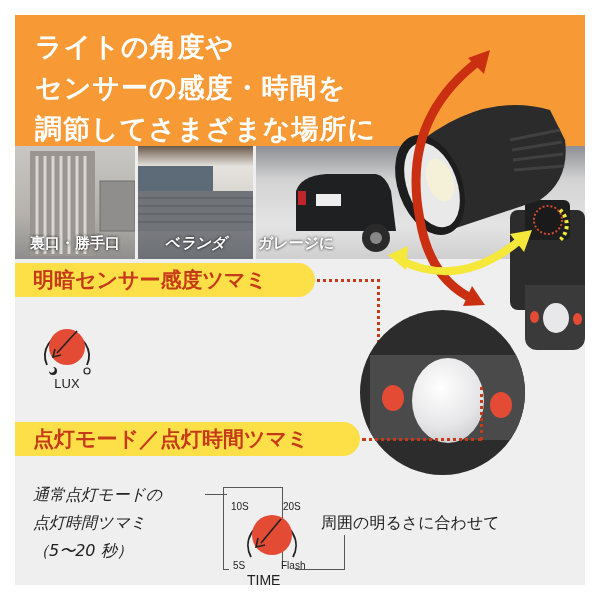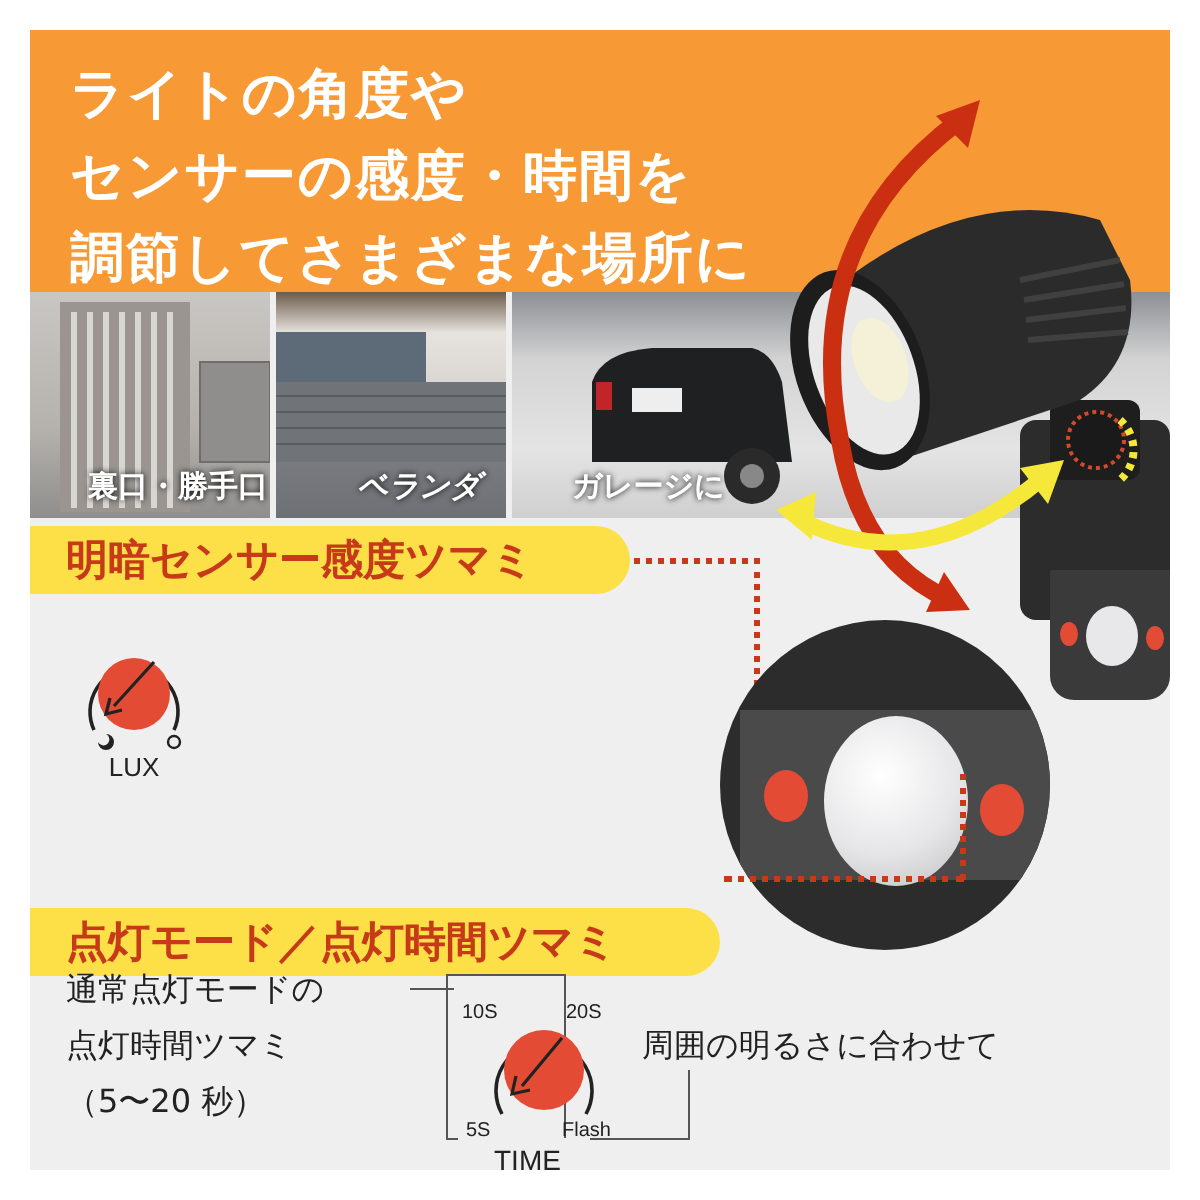--- a/index.html
+++ b/index.html
@@ -3,21 +3,21 @@
 <meta charset="utf-8">
 <style>
   * { box-sizing: border-box; margin: 0; padding: 0; }
   html, body { width: 600px; height: 600px; background: #ffffff; overflow: hidden; }
   body { font-family: "DejaVu Sans", sans-serif; position: relative; }
   .panel { position: absolute; left: 15px; top: 15px; width: 570px; height: 570px; background: #efefef; overflow: hidden; }
   .banner { position: absolute; left: 0; top: 0; width: 570px; height: 131px; background: #f79a35; }
   .banner-line { position: absolute; left: 20px; color: #ffffff; font-weight: bold; font-size: 27px; letter-spacing: 1px; white-space: nowrap; }
   .photos { position: absolute; left: 0; top: 131px; width: 570px; height: 113px; }
   .photo { position: absolute; top: 0; height: 113px; overflow: hidden; }
-  .photo-label { position: absolute; bottom: 6px; left: 0; right: 0; text-align: center; color: #fff; font-size: 15px; font-weight: bold; text-shadow: 0 0 3px #000; white-space: nowrap; margin-left: 28px; }
+  .photo-label { position: absolute; bottom: 6px; left: 0; right: 0; text-align: center; color: #fff; font-size: 15px; font-weight: bold; text-shadow: 0 0 3px #000; white-space: nowrap; }
   .pill { position: absolute; left: 0; height: 34px; background: #fde047; border-radius: 0 17px 17px 0; color: #c63a1a; font-weight: bold; font-size: 21px; padding-left: 18px; line-height: 34px; white-space: nowrap; }
   .body-text { position: absolute; color: #222; font-size: 16px; line-height: 28px; white-space: nowrap; }
   .dotline { position: absolute; border-color: #c63a1a; border-style: dotted; }
   .knob { position: absolute; background: #e34b35; border-radius: 50%; }
   .tick-label { position: absolute; font-size: 10px; color: #222; font-family: "Liberation Sans", sans-serif; }
   .bracket { position: absolute; border-color: #555; border-style: solid; }
 </style>
 </head>
 <body>
 
@@ -118,25 +118,25 @@
     <div class="knob" style="left:130px;top:82px;width:22px;height:26px;"></div>
   </div>
   <div class="dotline" style="left:365px;top:352px;width:0;height:0;border-width:0;"></div>
 
   <div style="position:absolute;left:510px;top:270px;width:60px;height:65px;background:#3a3a3b;border-radius:0 0 12px 12px;">
     <div style="position:absolute;left:18px;top:18px;width:26px;height:30px;border-radius:50%;background:#e8e8ea;"></div>
     <div class="knob" style="left:5px;top:26px;width:9px;height:12px;"></div>
     <div class="knob" style="left:48px;top:28px;width:9px;height:12px;"></div>
   </div>
 
-  <div class="pill" style="top:407px;width:345px;margin-top:32px;">点灯モード／点灯時間ツマミ</div>
+  <div class="pill" style="top:407px;width:345px;">点灯モード／点灯時間ツマミ</div>
   <div class="dotline" style="left:347px;top:423px;width:120px;height:0;border-width:3px 0 0 0;"></div>
   <div class="dotline" style="left:465px;top:372px;width:0;height:53px;border-width:0 3px 0 0;"></div>
 
-  <div class="body-text" style="left:18px;top:466px;">
+  <div class="body-text" style="left:18px;top:466px;font-style:italic;">
     <div>通常点灯モードの</div>
     <div>点灯時間ツマミ</div>
     <div>（5〜20 秒）</div>
   </div>
 
   <div class="bracket" style="left:190px;top:479px;width:22px;height:0;border-width:1px 0 0 0;"></div>
   <div class="bracket" style="left:208px;top:472px;width:60px;height:82px;border-width:1px 1px 0 1px;"></div>
   <div class="bracket" style="left:208px;top:525px;width:6px;height:30px;border-width:0 0 1px 1px;"></div>
   <div class="bracket" style="left:280px;top:520px;width:50px;height:35px;border-width:0 1px 1px 0;"></div>
 

